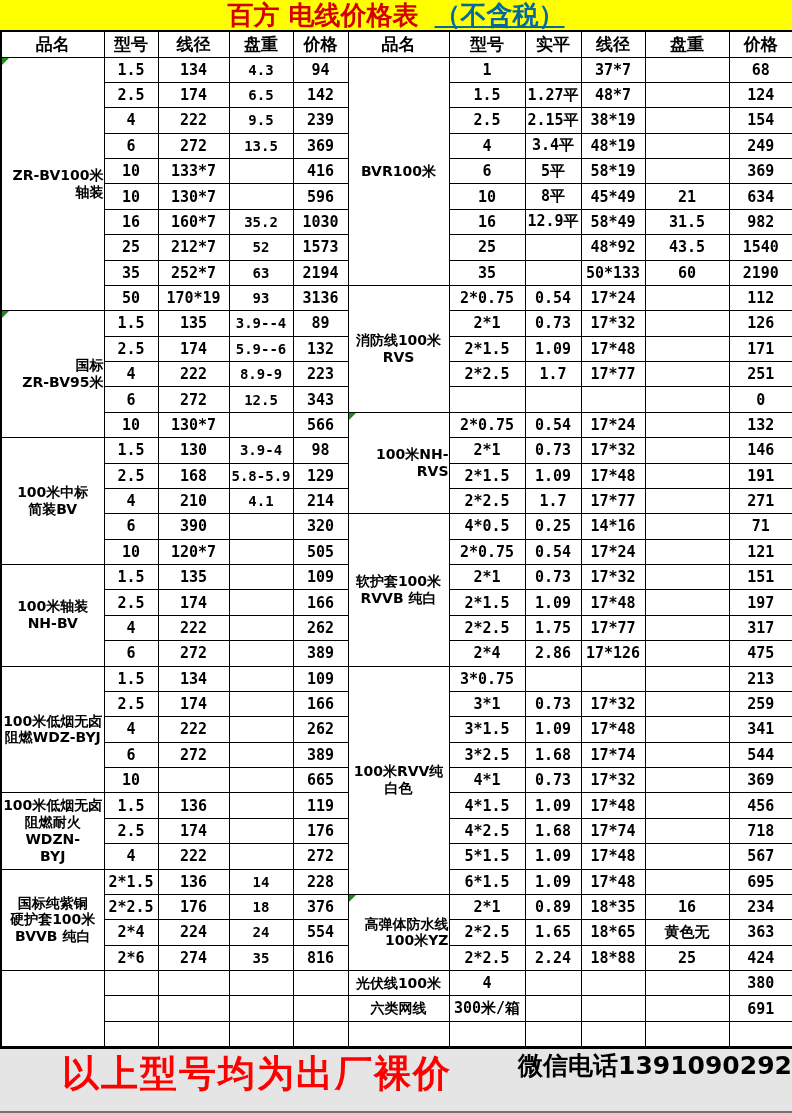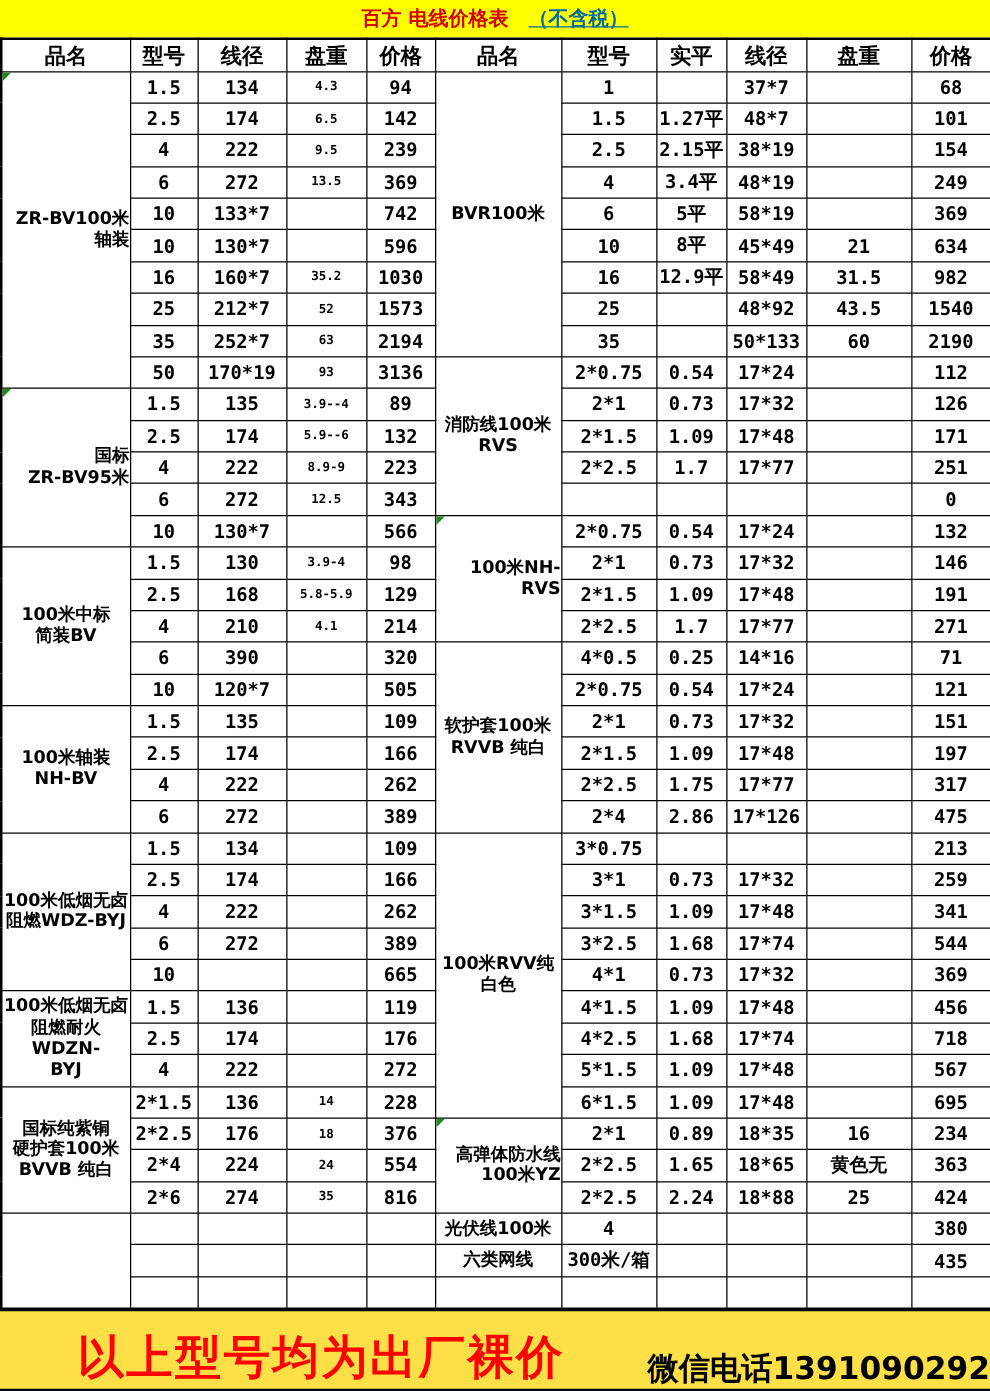--- a/index.html
+++ b/index.html
@@ -9,21 +9,21 @@
     font-family: "DejaVu Sans", "Liberation Sans", sans-serif;
   }
   .sheet { width: 792px; height: 1113px; display: flex; flex-direction: column; }
 
   
   .title-bar {
     height: 30px; flex: 0 0 30px;
     background: #FFFF00;
     display: flex; align-items: center; justify-content: center;
     gap: 16px;
-    font-weight: bold; font-size: 16px;
+    font-weight: bold; font-size: 26px;
     white-space: nowrap;
   }
   .title-brand, .title-date { color: #d40000; }
   .title-note { color: #0369a1; text-decoration: underline; }
 
   
   table.price-table {
     width: 792px;
     border-collapse: collapse;
     table-layout: fixed;
@@ -42,37 +42,37 @@
   .price-table thead tr { height: 26px; }
   .price-table th { font-size: 17px; }
   .price-table tbody tr { height: 25.38px; }
   .price-table td { font-size: 15px; font-family: "DejaVu Sans Mono", "DejaVu Sans", monospace; }
   .price-table td.group-name {
     font-family: "DejaVu Sans", "Liberation Sans", sans-serif;
     font-size: 14px;
     line-height: 1.2;
     white-space: pre-line;
   }
-  .price-table td.small-text { font-size: 10px; }
+  .price-table td.small-text { font-size: 14px; }
   .price-table td.marker { position: relative; text-align: right; }
   .price-table td.marker::before {
     content: "";
     position: absolute; top: 0; left: 0;
     width: 0; height: 0;
     border-top: 7px solid #1E8A1E;
     border-right: 7px solid transparent;
   }
 
   
   .footer {
     flex: 1 1 auto;
-    background: #fde047;
+    background: #e5e5e5;
     border-top: 1px solid #000;
-    border-bottom: 2px solid #000000;
-    display: flex; align-items: flex-end;
+    border-bottom: 2px solid #737373;
+    display: flex; align-items: flex-start;
     white-space: nowrap;
   }
   .footer-notice {
     margin-left: 62px;
     color: #FF0000;
     font-size: 37px; font-weight: bold;
     letter-spacing: 2px;
   }
   .footer-contact {
     margin-left: 66px;
@@ -136,21 +136,21 @@
         </tr>
         <tr>
           <td>2.5</td>
           <td>174</td>
           <td class="small-text">6.5</td>
           <td>142</td>
           <td>1.5</td>
           <td>1.27平</td>
           <td>48*7</td>
           <td></td>
-          <td>101</td>
+          <td>124</td>
         </tr>
         <tr>
           <td>4</td>
           <td>222</td>
           <td class="small-text">9.5</td>
           <td>239</td>
           <td>2.5</td>
           <td>2.15平</td>
           <td>38*19</td>
           <td></td>
@@ -164,21 +164,21 @@
           <td>4</td>
           <td>3.4平</td>
           <td>48*19</td>
           <td></td>
           <td>249</td>
         </tr>
         <tr>
           <td>10</td>
           <td>133*7</td>
           <td class="small-text"></td>
-          <td>742</td>
+          <td>416</td>
           <td>6</td>
           <td>5平</td>
           <td>58*19</td>
           <td></td>
           <td>369</td>
         </tr>
         <tr>
           <td>10</td>
           <td>130*7</td>
           <td class="small-text"></td>
@@ -559,21 +559,21 @@
         <tr>
           <td></td>
           <td></td>
           <td class="small-text"></td>
           <td></td>
           <td class="group-name" rowspan="1">六类网线</td>
           <td>300米/箱</td>
           <td></td>
           <td></td>
           <td></td>
-          <td>435</td>
+          <td>691</td>
         </tr>
         <tr>
           <td></td>
           <td></td>
           <td class="small-text"></td>
           <td></td>
           <td class="group-name" rowspan="1"></td>
           <td></td>
           <td></td>
           <td></td>

